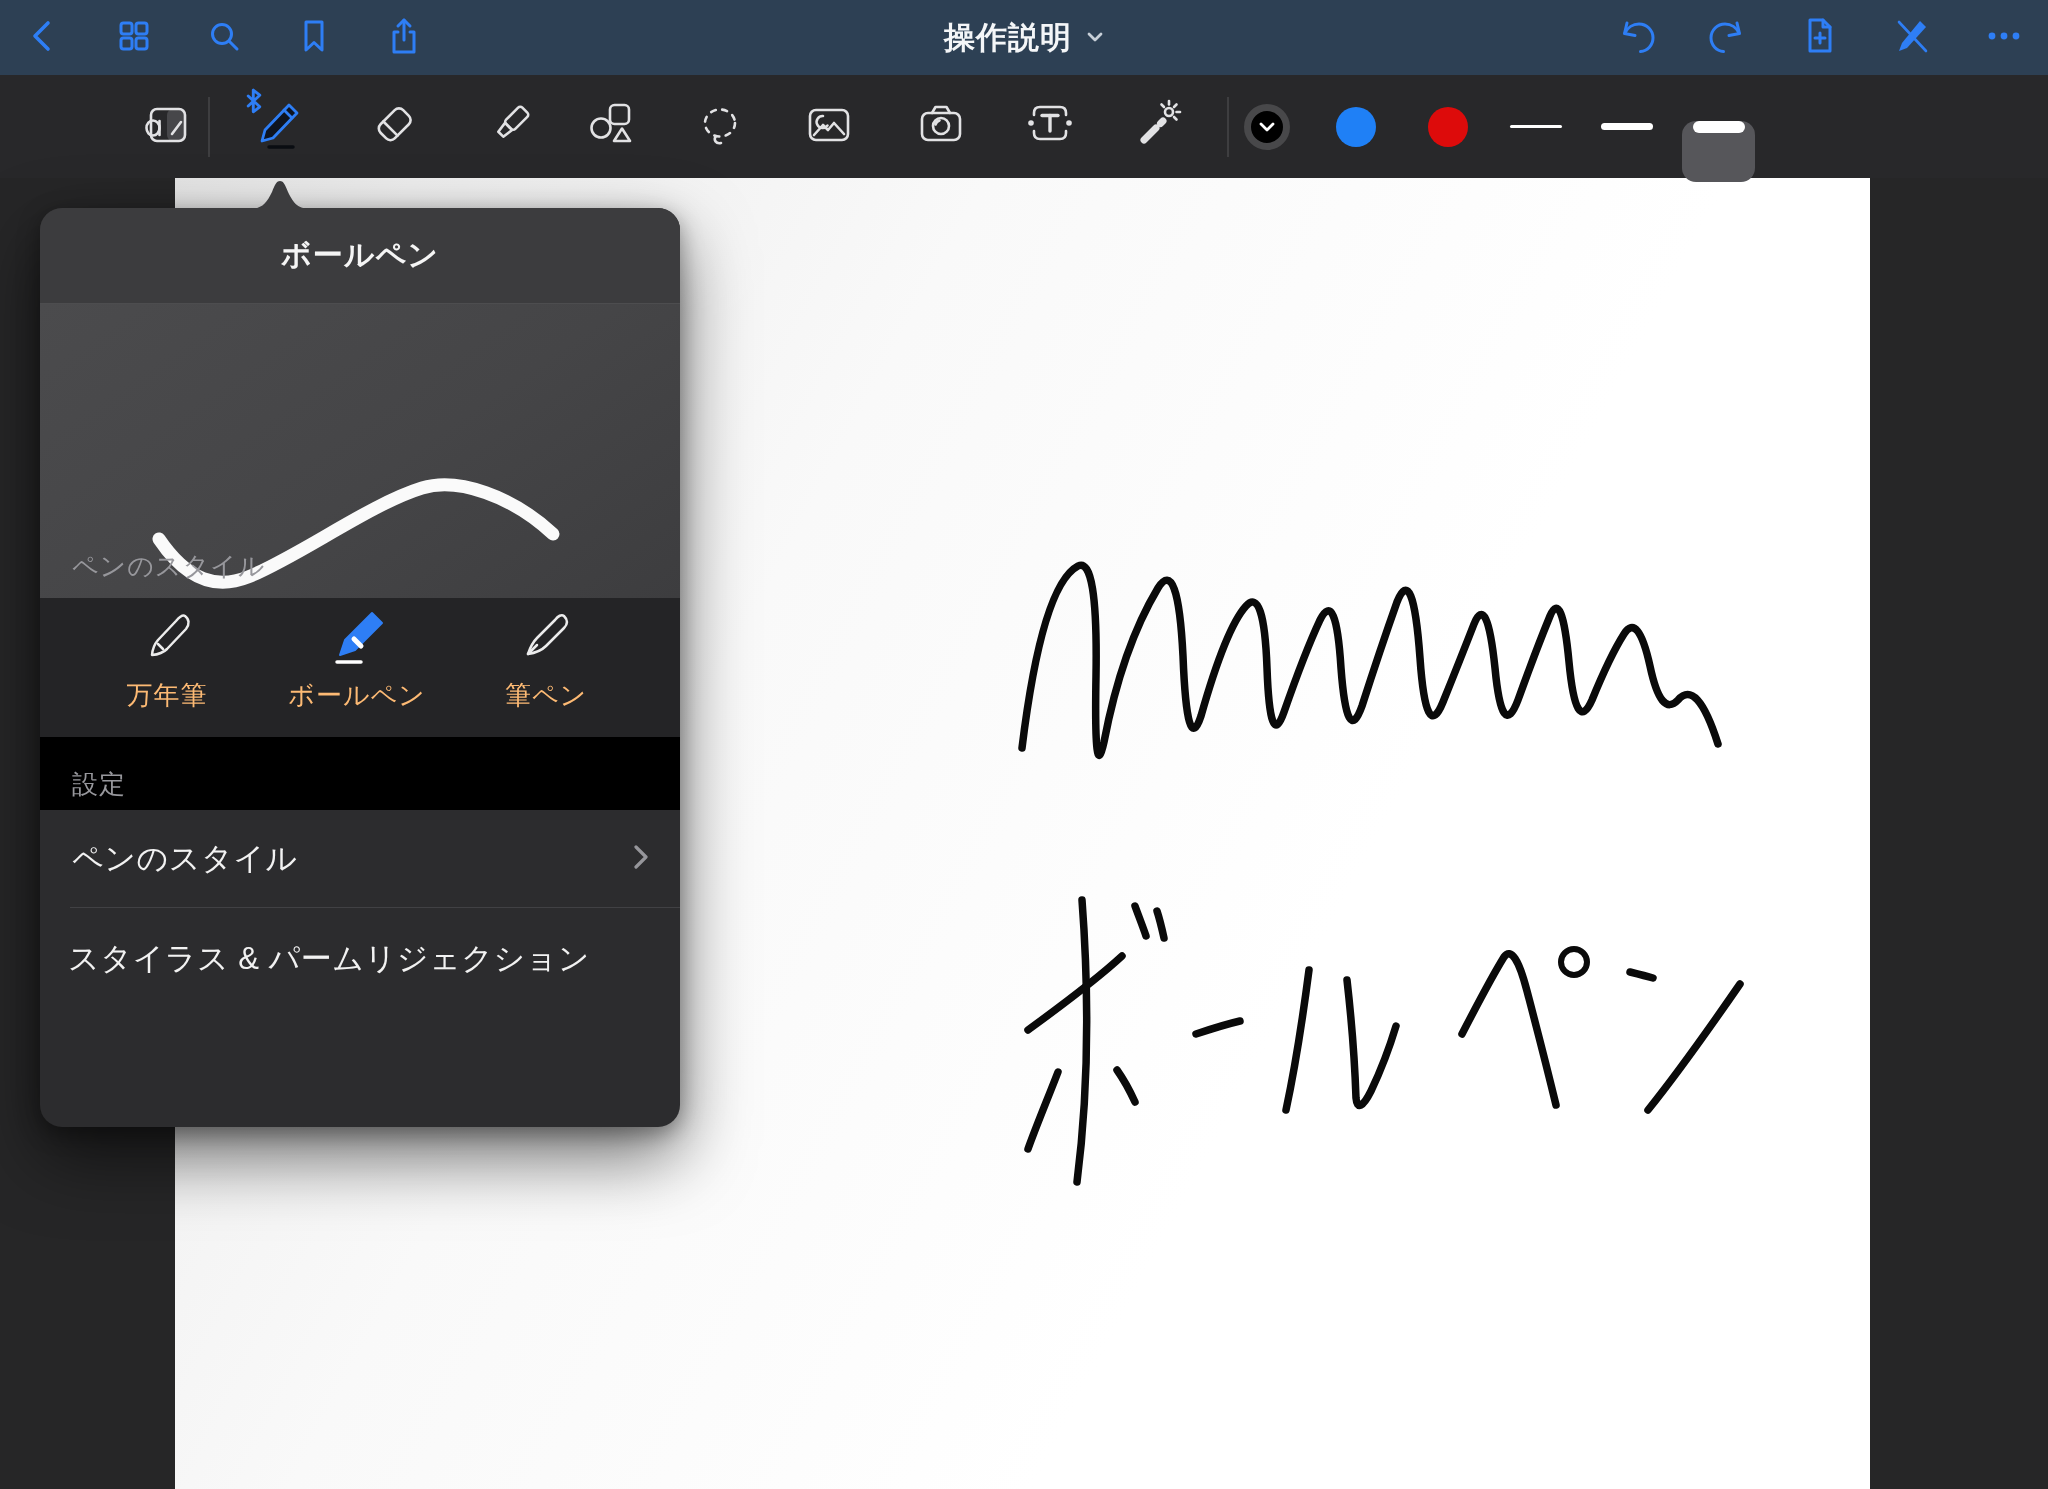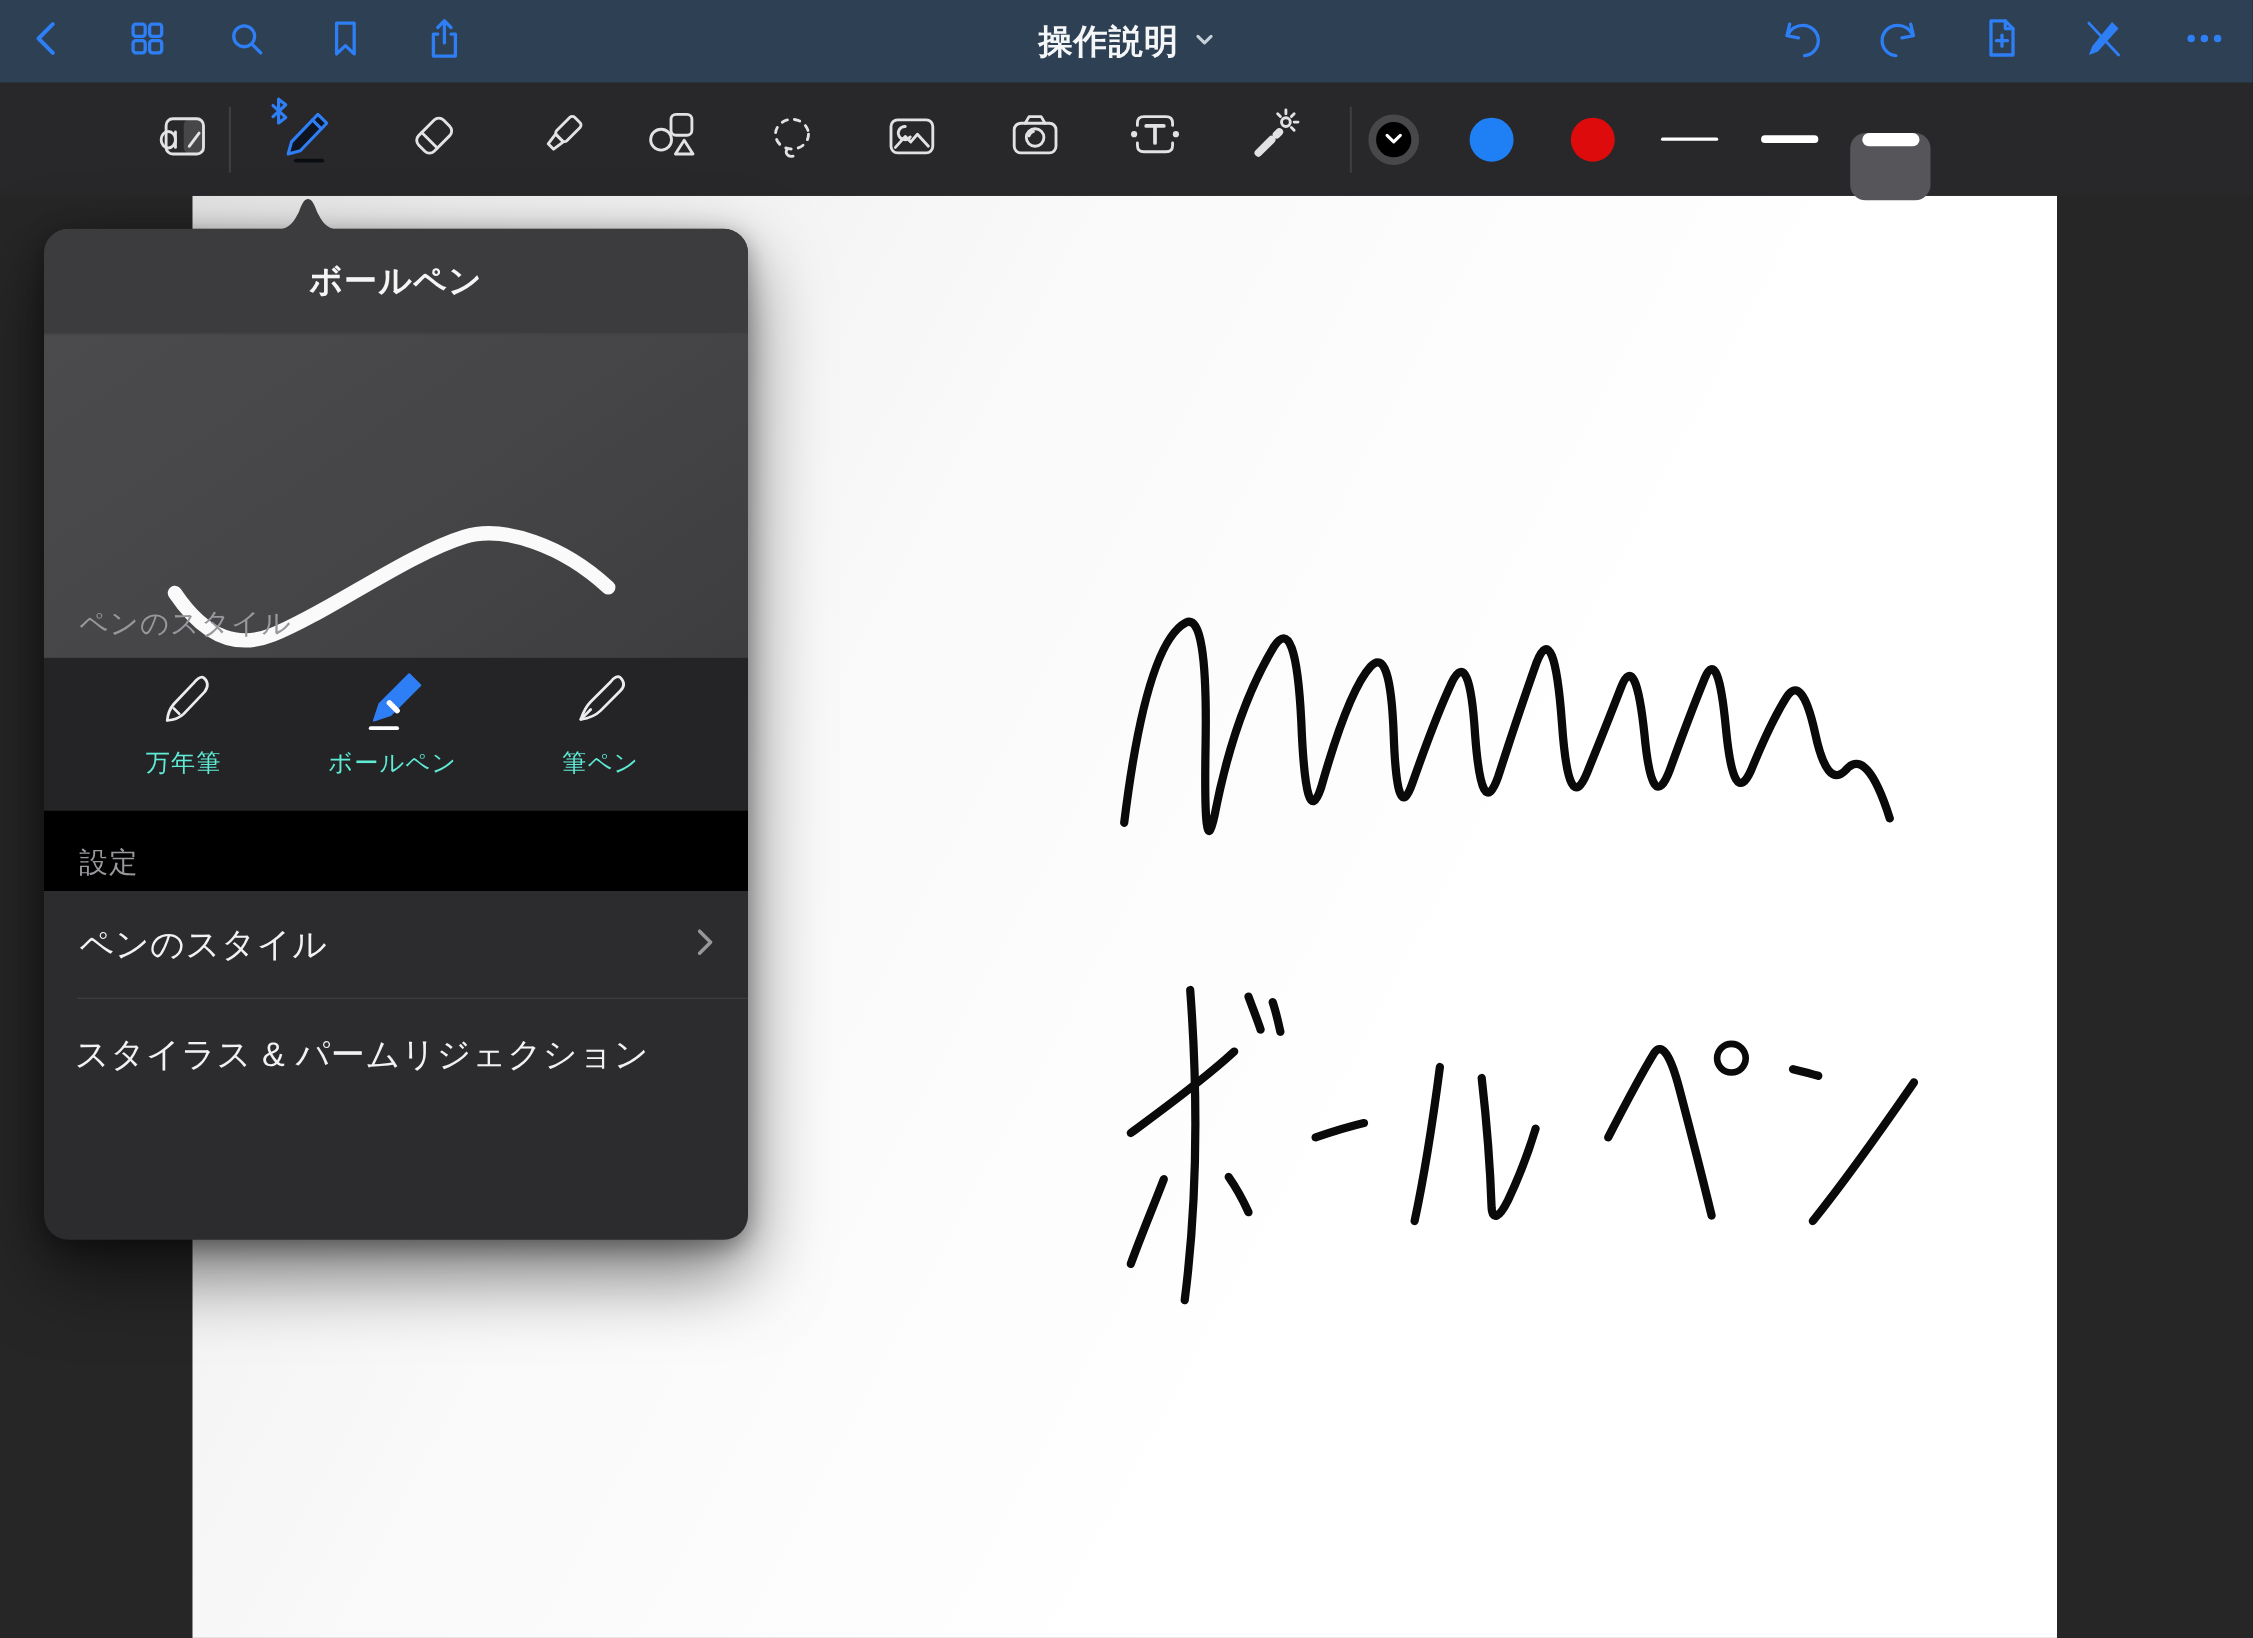--- a/index.html
+++ b/index.html
@@ -38,21 +38,21 @@
   
   .pop-arrow { position:absolute; left:248px; top:180px; width:64px; height:29px; z-index:41; }
   .popover { position:absolute; left:40px; top:208px; width:640px; height:919px; border-radius:22px; overflow:hidden;
              background:#2c2c2e; z-index:40; box-shadow:0 30px 70px rgba(0,0,0,.55), 0 6px 22px rgba(0,0,0,.35); }
   .pop-header { height:95px; background:#3c3c3e; display:flex; align-items:center; justify-content:center; }
   .pop-title { color:#f5f5f5; font-size:30px; font-weight:bold; letter-spacing:1px; }
   .pop-preview { position:relative; height:295px; background:linear-gradient(145deg,#4b4b4d 0%,#454547 55%,#3d3d3f 100%); border-top:1px solid #4d4d4f; }
   .sec-label { position:absolute; left:32px; bottom:14px; color:#97979c; font-size:26px; letter-spacing:1px; }
   .pen-styles { height:139px; background:#242426; display:flex; align-items:stretch; }
   .pen-style { position:absolute; width:170px; height:139px; display:flex; flex-direction:column; align-items:center; justify-content:flex-start; padding-top:10px; cursor:pointer; }
-  .pen-style .lbl { margin-top:6px; color:#5eead4; font-size:22px; letter-spacing:1px; }
+  .pen-style .lbl { margin-top:6px; color:#fdba74; font-size:26px; letter-spacing:1px; }
   .settings-band { position:relative; height:73px; background:#000000; }
   .settings-band .sec-label { bottom:8px; }
   .set-row { position:relative; height:97px; background:#2c2c2e; display:flex; align-items:center; padding:0 32px; cursor:pointer; }
   .set-row + .set-row, .set-row.first { border-top:0;padding-left:28px; }
   .row-sep { position:absolute; left:30px; right:0; top:0; height:1px; background:#414144; }
   .set-row .lbl { color:#f2f2f2; font-size:31px; letter-spacing:.5px; }
   .row-chevron { position:absolute; right:32px; top:50%; transform:translateY(-50%); }
   .pop-pad { height:14px; background:#2c2c2e; }
 </style>
 </head>

